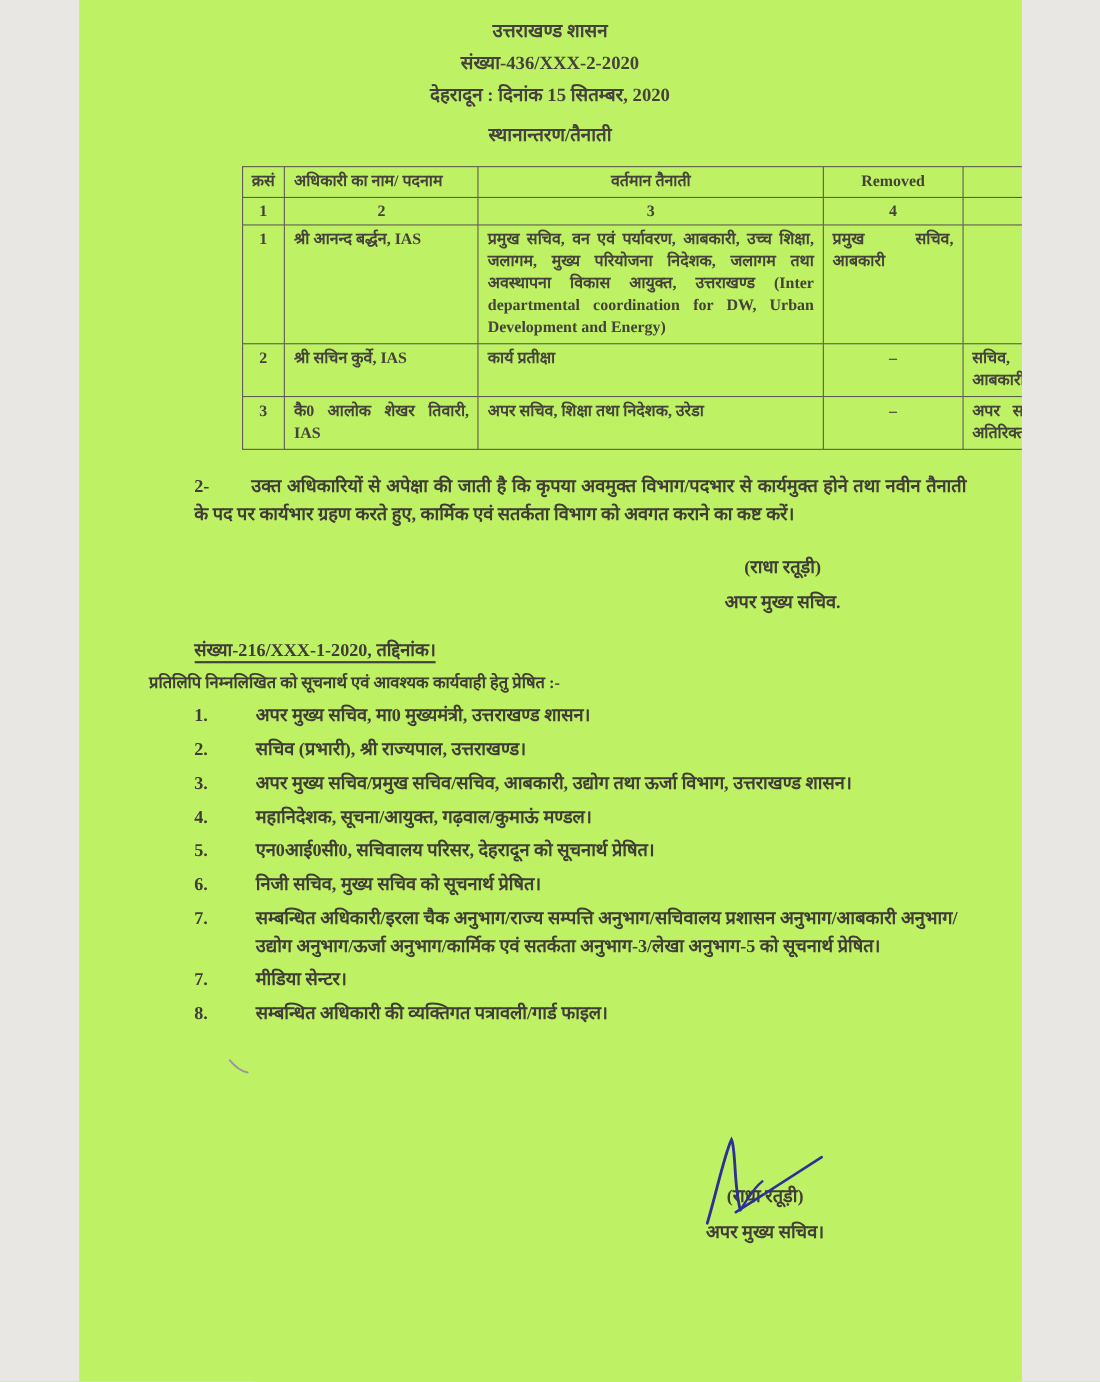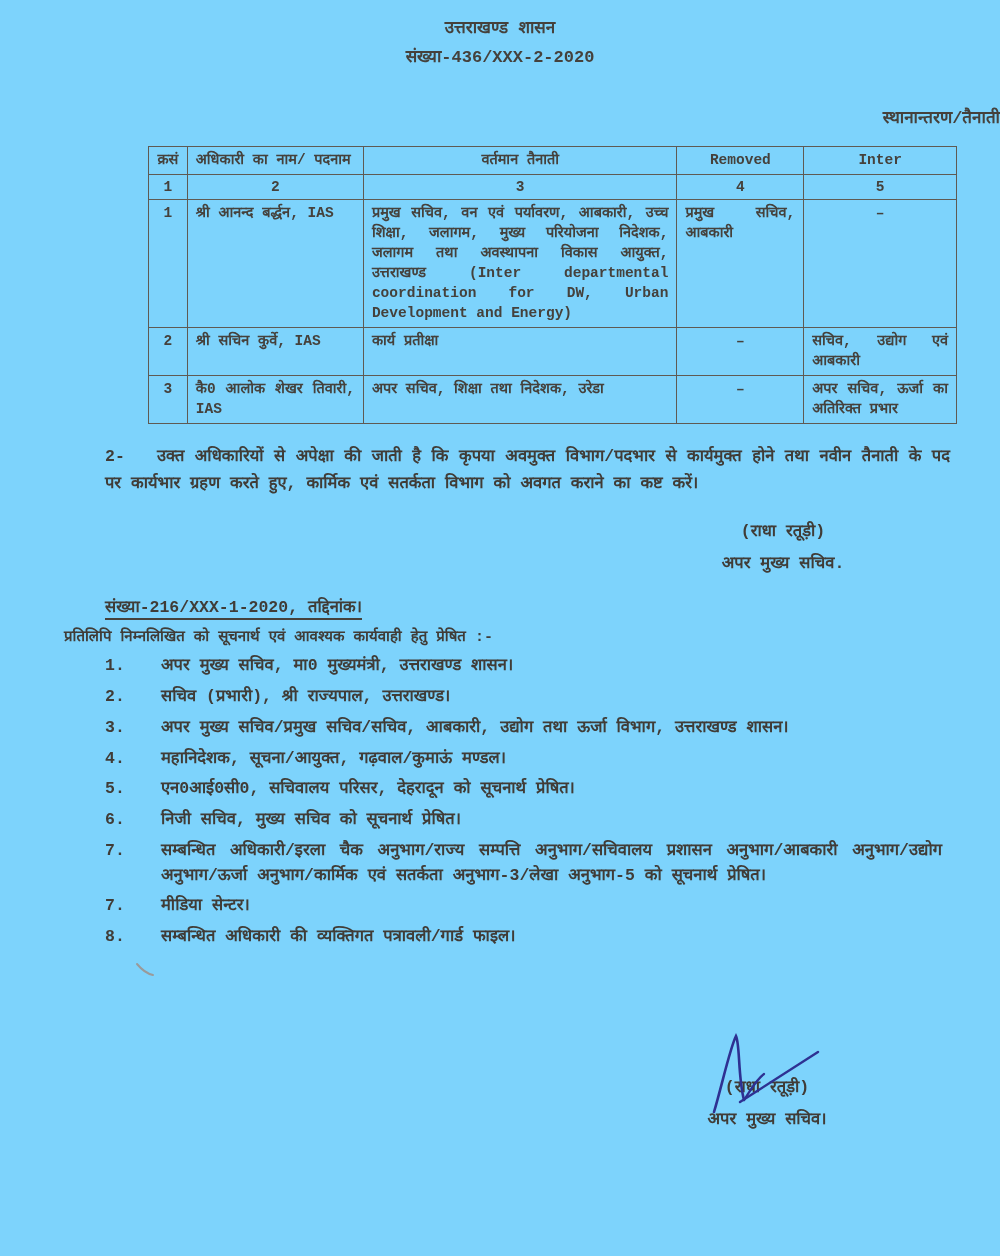--- a/index.html
+++ b/index.html
@@ -1,30 +1,30 @@
 <!DOCTYPE html>
 <html lang="hi"><head>
 <meta charset="utf-8">
 <style>
   * { box-sizing: border-box; }
   html,body { margin:0; padding:0; }
   body { background:#e9e7e3; }
   .page {
     position:relative;
-    width:1000px; height:1256px;
+    width:857px; height:1256px;
     margin:0 auto;
-    background:#7dd3fc;
+    background:#bef264;
     color:#403c37;
-    font-family:Liberation Mono, monospace;
+    font-family:Liberation Serif, serif;
     font-weight:600;
     overflow:hidden;
   }
   
   .doc-header { padding-top:14px; text-align:center; font-size:17px; font-weight:700; line-height:1.72; color:#45413c; }
-  .subject { margin-top:33px; text-align:right; font-size:17px; font-weight:700; color:#45413c; }
+  .subject { margin-top:8px; text-align:center; font-size:17px; font-weight:700; color:#45413c; }
   
   .para1 { margin:24px 52px 0 105px; font-size:16.5px; line-height:1.62; text-align:justify; text-indent:74px; }
   .para2 { margin:20px 50px 0 105px; font-size:16.5px; line-height:1.62; text-align:justify; }
   .para2 .pnum { display:inline-block; width:52px; text-indent:0; }
   
   table.transfer { width:809px; margin:18px 0 0 148px; border-collapse:collapse; font-size:14.5px; color:#45413c; table-layout:fixed;border-radius:24px; }
   table.transfer th, table.transfer td { border:1.6px solid #5f5a53; padding:3px 8px 4px 8px; vertical-align:top; line-height:1.38; }
   table.transfer thead th { font-weight:700; text-align:center; }
   table.transfer thead th.th-name { text-align:left; }
   table.transfer .colnums td { text-align:center; font-weight:700; padding:2px 4px; }
@@ -48,20 +48,21 @@
   .pen-mark { position:absolute; left:134px; top:962px; }
 </style>
 </head>
 <body>
 
 <div class="page">
 
   <div class="doc-header">
     <div>उत्तराखण्ड शासन</div>
     <div>संख्या-436/XXX-2-2020</div>
+    <div>देहरादून : दिनांक 15 सितम्बर, 2020</div>
   </div>
 
   <div class="subject">स्थानान्तरण/तैनाती</div>
 
 
   <table class="transfer">
     <colgroup>
       <col style="width:4.8%">
         <col style="width:21.8%">
         <col style="width:38.8%">

